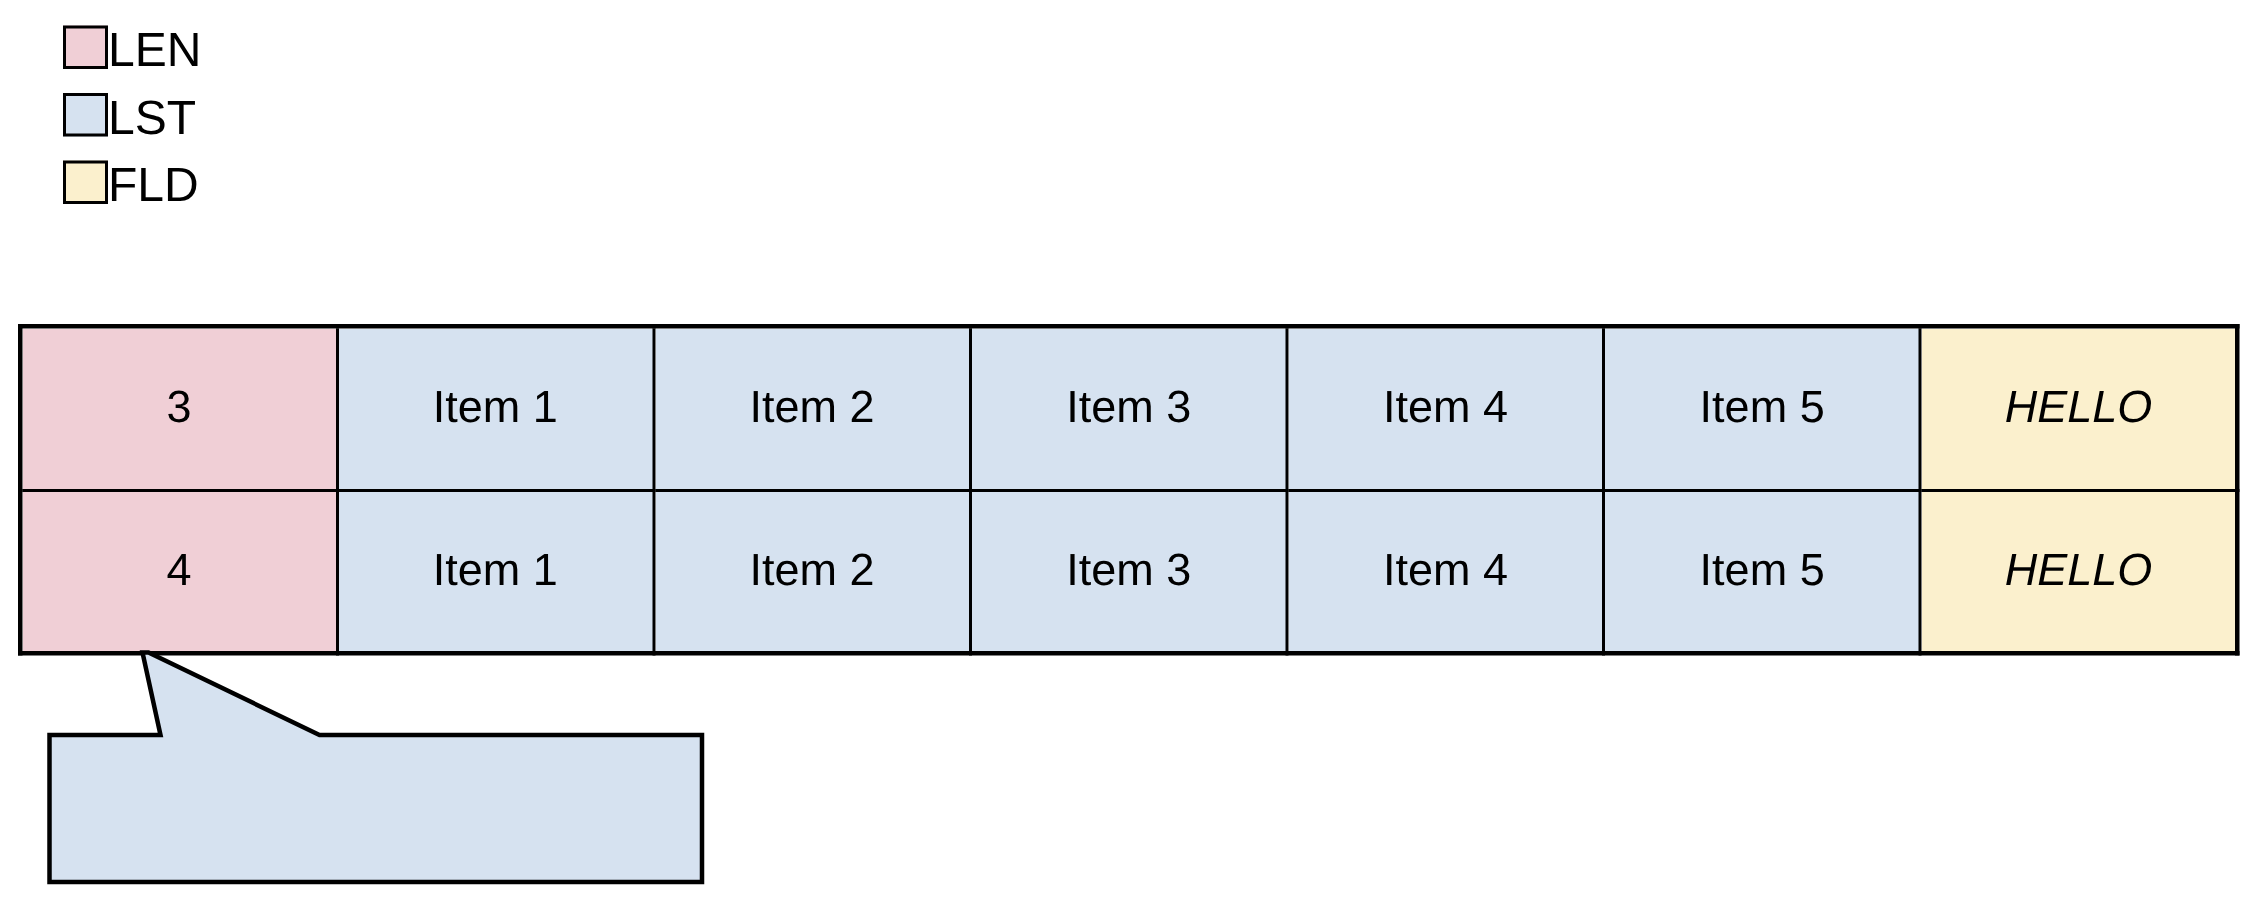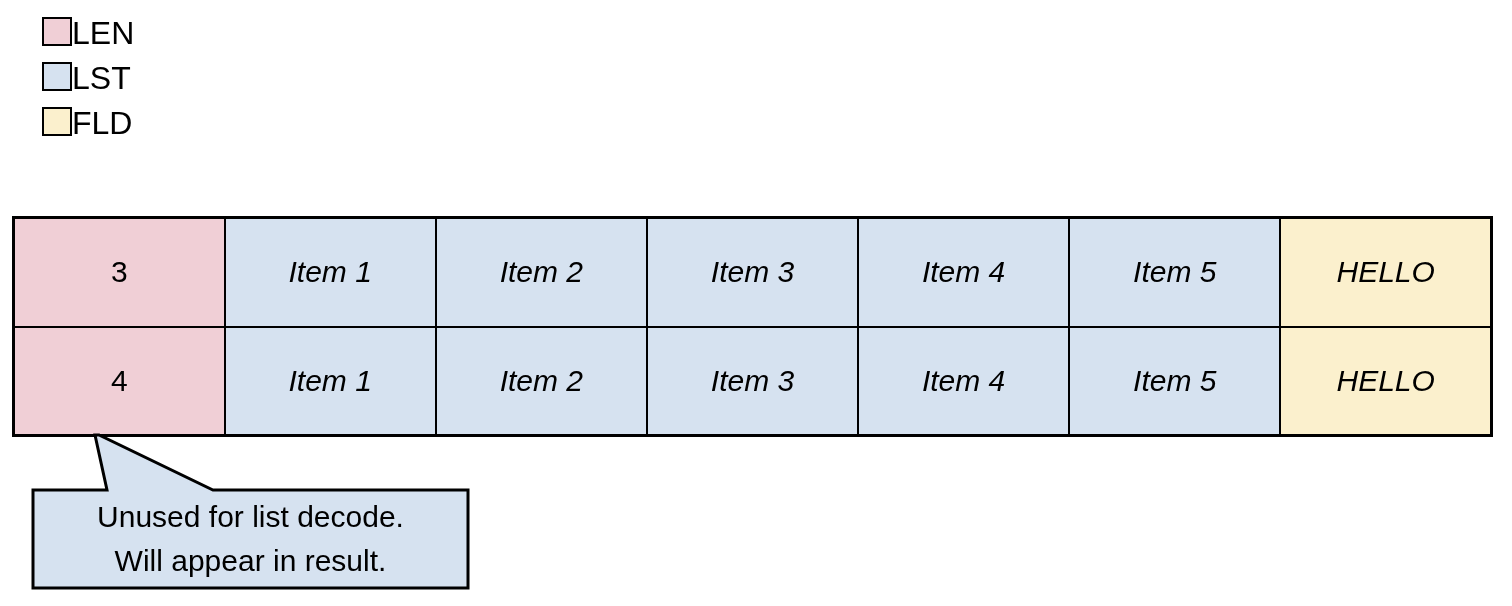--- a/index.html
+++ b/index.html
@@ -56,21 +56,21 @@
   table.record td {
     border: 2.5px solid var(--border);
     text-align: center;
     vertical-align: middle;
     font-size: 30px;
     padding: 0;
     overflow: hidden;
   }
   table.record tr { height: 109px; }
   td.len { background: var(--len); }
-  td.lst { background: var(--lst); font-style: italic; }
+  td.lst { background: var(--lst); }
   td.fld { background: var(--fld); font-style: italic; }
 
   
   .callout-svg {
     position: absolute;
     left: 0;
     top: 0;
     width: 1512px;
     height: 606px;
     pointer-events: none;
@@ -135,18 +135,14 @@
         <td class="lst">Item 4</td>
         <td class="lst">Item 5</td>
         <td class="fld">HELLO</td>
       </tr>
     </tbody>
   </table>
 
   <svg class="callout-svg" viewBox="0 0 1512 606" aria-hidden="true">
     <path class="callout-shape" d="M 33 490 L 107 490 L 95 435 L 99 435 L 213 490 L 468 490 L 468 588 L 33 588 Z"></path>
   </svg>
-  <div class="callout-text">
-    <span>Unused for list decode.</span>
-    <span>Will appear in result.</span>
-  </div>
 
 </div>
 
 </body></html>

